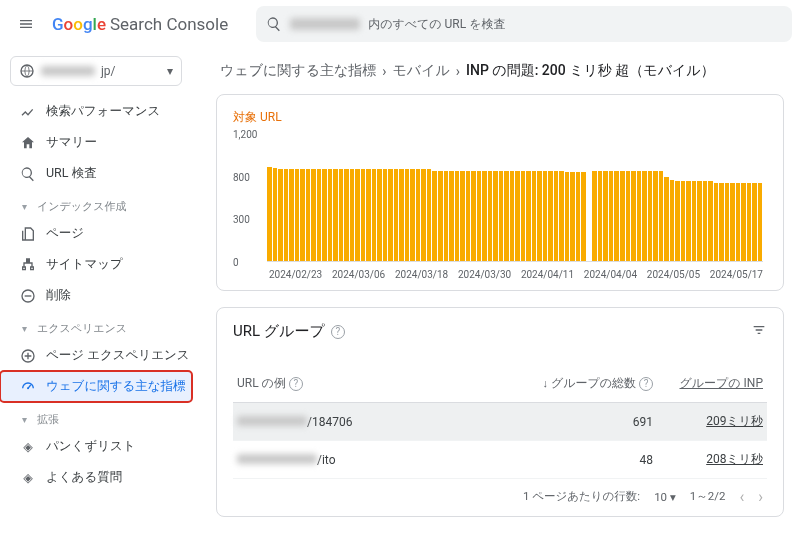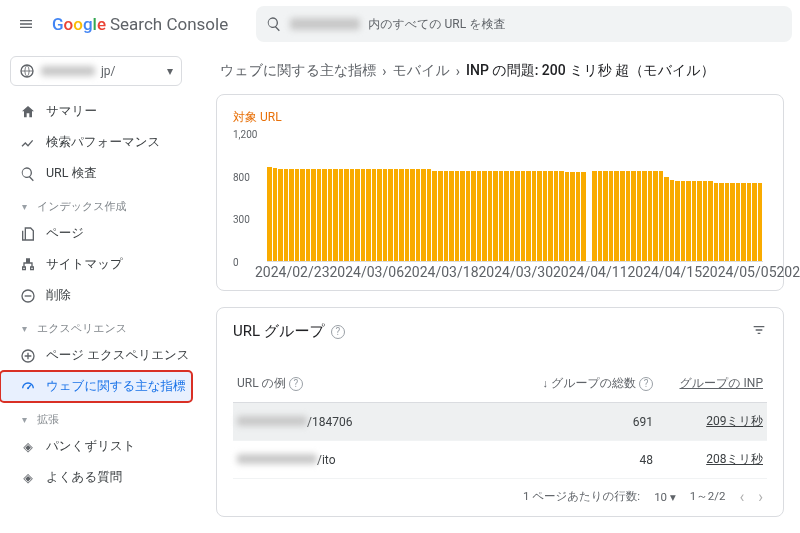--- a/index.html
+++ b/index.html
@@ -20,21 +20,21 @@
   .main { flex:1; background:#fff; overflow-y:auto; padding: 12px 16px 16px 16px; }
   .breadcrumb { font-size: 14px; color:#5f6368; display:flex; align-items:center; gap:6px; flex-wrap:wrap; margin: 2px 0 14px 4px;}
   .breadcrumb .last { color:#202124; font-weight:500; }
   .card { background:#fff; border:1px solid #dadce0; border-radius:8px; padding: 14px 16px 10px 16px; margin-bottom: 16px; }
   .metric-label { font-size:12px; color:#e8710a; }
   .metric-value { font-size:30px; color:#e8710a; font-weight:400; margin: 2px 0 6px 0; }
   .chart { position:relative; height: 150px; margin-top: 4px; }
   .ytick { position:absolute; left:0; font-size:10px; color:#5f6368; transform: translateY(-50%); }
   .bars { position:absolute; left:34px; right:4px; bottom:18px; top: 4px; display:flex; align-items:flex-end; gap:1px; border-bottom:1px solid #dadce0;}
   .bars div { flex:1; background:#f9ab00; }
-  .xlabels { position:absolute; left:22px; right:4px; bottom:0; display:flex; justify-content:space-between; font-size:14px; color:#5f6368;text-align:right;}
+  .xlabels { position:absolute; left:36px; right:4px; bottom:0; display:flex; justify-content:space-between; font-size:10px; color:#5f6368;text-align:right;}
   .card-head { display:flex; align-items:flex-end; justify-content:space-between; margin-bottom: 24px;}
   .card-title { font-size:15px; color:#202124; display:flex; align-items:center; gap:6px;}
   .help-ic { width:14px; height:14px; border:1px solid #9aa0a6; border-radius:50%; font-size:10px; color:#9aa0a6; display:inline-flex; align-items:center; justify-content:center;}
   .tbl-head, .tbl-row { display:flex; align-items:center; padding: 10px 4px; font-size:12px; }
   .tbl-head { color:#5f6368; border-bottom:1px solid #dadce0; }
   .tbl-row { border-bottom:1px solid #f1f3f4; }
   .tbl-row.hl { background:#eef0f1; }
   .c1{flex:1.5;} .c2{width:140px; text-align:right; padding-right:10px;} .c3{width:100px; text-align:right;text-decoration:underline;}
   .pager { display:flex; align-items:center; justify-content:flex-end; gap:14px; font-size:11.5px; color:#5f6368; padding: 8px 4px 0;}
   .chev{color:#b0b0b0; cursor:pointer; font-size:16px;}
@@ -73,32 +73,32 @@
         </svg>
       <span class="blur" style="width:54px;height:10px"></span>
       <span>jp/</span>
       <span style="flex:1"></span>
       <span>▾</span>
     </div>
 
     <div class="nav-item">
       <span class="ic">
           <svg viewBox="0 0 24 24">
+            <path fill="none" stroke="currentColor" stroke-width="2" d="M3 17l5-5 4 4 7-8"></path>
+          </svg>
+        </span>
+      <span>検索パフォーマンス</span>
+    </div>
+    <div class="nav-item">
+      <span class="ic">
+          <svg viewBox="0 0 24 24">
             <path fill="currentColor" d="M12 3l9 8h-3v9h-4v-6h-4v6H6v-9H3z"></path>
           </svg>
         </span>
       <span>サマリー</span>
-    </div>
-    <div class="nav-item">
-      <span class="ic">
-          <svg viewBox="0 0 24 24">
-            <path fill="none" stroke="currentColor" stroke-width="2" d="M3 17l5-5 4 4 7-8"></path>
-          </svg>
-        </span>
-      <span>検索パフォーマンス</span>
     </div>
     <div class="nav-item">
       <span class="ic">
           <svg viewBox="0 0 24 24">
             <path fill="currentColor" d="M10 2a8 8 0 015.3 13.9l5.4 5.4-1.4 1.4-5.4-5.4A8 8 0 1110 2zm0 2a6 6 0 100 12 6 6 0 000-12z"></path>
           </svg>
         </span>
       <span>URL 検査</span>
     </div>
 
@@ -279,21 +279,21 @@
             <div style="height: 61.6667%;"></div>
             <div style="height: 61.6667%;"></div>
             <div style="height: 61.6667%;"></div>
           </div>
         <div class="xlabels" id="xlabels">
             <span>2024/02/23</span>
             <span>2024/03/06</span>
             <span>2024/03/18</span>
             <span>2024/03/30</span>
             <span>2024/04/11</span>
-            <span>2024/04/15</span>
+            <span>2024/04/04</span>
             <span>2024/05/05</span>
             <span>2024/05/17</span>
           </div>
       </div>
     </div>
 
     <div class="card">
       <div class="card-head">
         <div class="card-title">
           <span>URL グループ</span>

